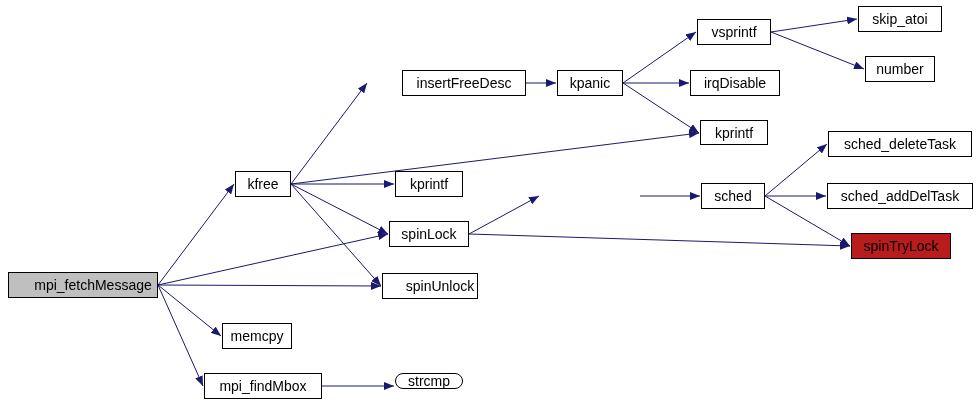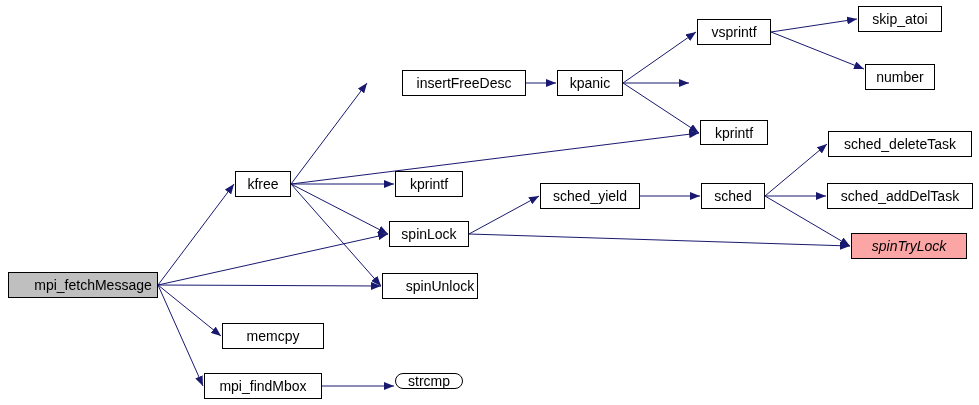--- a/index.html
+++ b/index.html
@@ -72,26 +72,26 @@
       <line x1="469" y1="234" x2="539" y2="196" stroke="#191970" stroke-width="1" marker-end="url(#arrow)"></line>
       <line x1="469" y1="234" x2="850" y2="246" stroke="#191970" stroke-width="1" marker-end="url(#arrow)"></line>
       <line x1="322" y1="386" x2="394" y2="386" stroke="#191970" stroke-width="1" marker-end="url(#arrow)"></line>
     </svg>
 <div class="node selected" style="left: 8px; top: 272px; width: 150px; height: 26px; border-color: rgb(0, 0, 0); background: rgb(191, 191, 191);">mpi_fetchMessage</div>
     <div class="node" style="left: 235px; top: 171px; width: 56px; height: 26px; border-color: rgb(0, 0, 0); background: rgb(255, 255, 255);">kfree</div>
     <div class="node" style="left: 368px; top: 70px; width: 124px; height: 26px; border-color: rgb(0, 0, 0); background: rgb(255, 255, 255); margin-left: 34px;">insertFreeDesc</div>
     <div class="node" style="left: 697px; top: 19px; width: 74px; height: 26px; border-color: rgb(0, 0, 0); background: rgb(255, 255, 255);">vsprintf</div>
     <div class="node" style="left: 557px; top: 70px; width: 66px; height: 26px; border-color: rgb(0, 0, 0); background: rgb(255, 255, 255);">kpanic</div>
     <div class="node" style="left: 858px; top: 6px; width: 84px; height: 26px; border-color: rgb(0, 0, 0); background: rgb(255, 255, 255);">skip_atoi</div>
-    <div class="node" style="left: 865px; top: 56px; width: 70px; height: 26px; border-color: rgb(0, 0, 0); background: rgb(255, 255, 255); margin-top: 8px;">number</div>
+    <div class="node" style="left: 865px; top: 56px; width: 70px; height: 26px; border-color: rgb(0, 0, 0); background: rgb(255, 255, 255);">number</div>
+    <div class="node" style="left: 690px; top: 70px; width: 90px; height: 26px; border-color: rgb(0, 0, 0); background: rgb(255, 255, 255);">irqDisable</div>
     <div class="node" style="left: 700px; top: 120px; width: 68px; height: 25px; border-color: rgb(0, 0, 0); background: rgb(255, 255, 255);">kprintf</div>
     <div class="node" style="left: 395px; top: 171px; width: 68px; height: 26px; border-color: rgb(0, 0, 0); background: rgb(255, 255, 255);">kprintf</div>
-    <div class="node" style="left: 540px; top: 183px; width: 100px; height: 26px; border-color: rgb(0, 0, 0); background: rgb(255, 255, 255);">sched_yield</div>
     <div class="node" style="left: 701px; top: 183px; width: 64px; height: 26px; border-color: rgb(0, 0, 0); background: rgb(255, 255, 255);">sched</div>
     <div class="node" style="left: 828px; top: 131px; width: 144px; height: 26px; border-color: rgb(0, 0, 0); background: rgb(255, 255, 255);">sched_deleteTask</div>
     <div class="node" style="left: 827px; top: 183px; width: 146px; height: 26px; border-color: rgb(0, 0, 0); background: rgb(255, 255, 255);">sched_addDelTask</div>
-    <div class="node" style="left: 851px; top: 233px; width: 116px; height: 26px; border-color: rgb(0, 0, 0); background: #fca5a5; font-style: italic;">spinTryLock</div>
+    <div class="node" style="left: 851px; top: 233px; width: 100px; height: 26px; border-color: rgb(0, 0, 0); background: #b91c1c;">spinTryLock</div>
     <div class="node" style="left: 389px; top: 221px; width: 80px; height: 26px; border-color: rgb(0, 0, 0); background: rgb(255, 255, 255);">spinLock</div>
     <div class="node" style="left: 382px; top: 273px; width: 96px; height: 26px; border-color: rgb(0, 0, 0); background: rgb(255, 255, 255); padding-left: 20px;">spinUnlock</div>
-    <div class="node" style="left: 222px; top: 323px; width: 102px; height: 26px; border-color: rgb(0, 0, 0); background: rgb(255, 255, 255);">memcpy</div>
+    <div class="node" style="left: 222px; top: 323px; width: 70px; height: 26px; border-color: rgb(0, 0, 0); background: rgb(255, 255, 255);">memcpy</div>
     <div class="node" style="left: 204px; top: 373px; width: 118px; height: 26px; border-color: rgb(0, 0, 0); background: rgb(255, 255, 255);">mpi_findMbox</div>
     <div class="node" style="left: 395px; top: 373px; width: 68px; height: 16px; border-color: rgb(0, 0, 0); background: rgb(255, 255, 255); border-radius: 13px;">strcmp</div>
   </div>
 
 </body></html>

